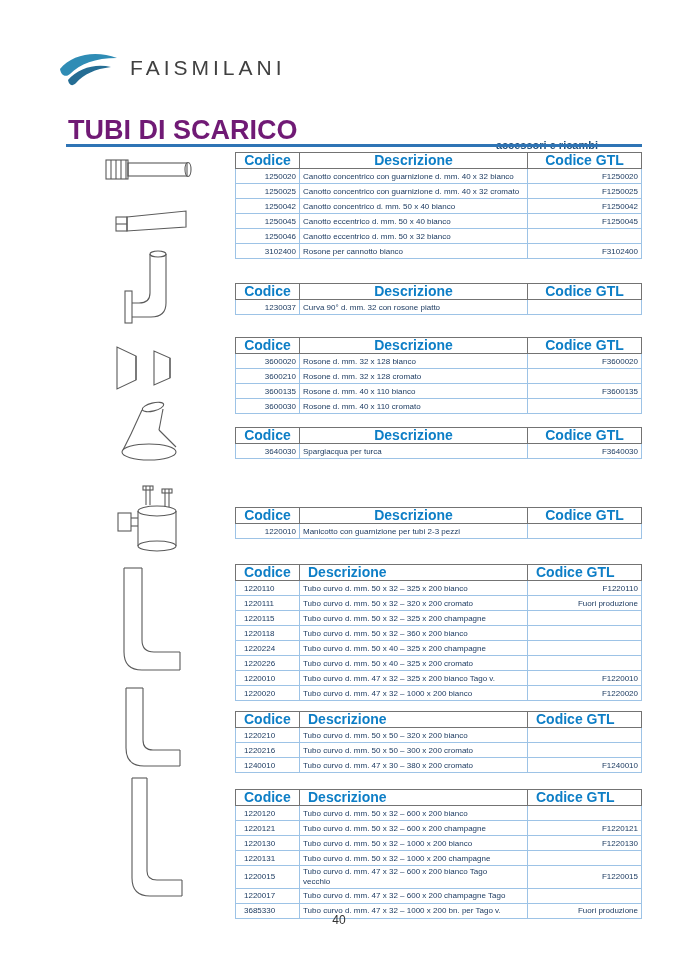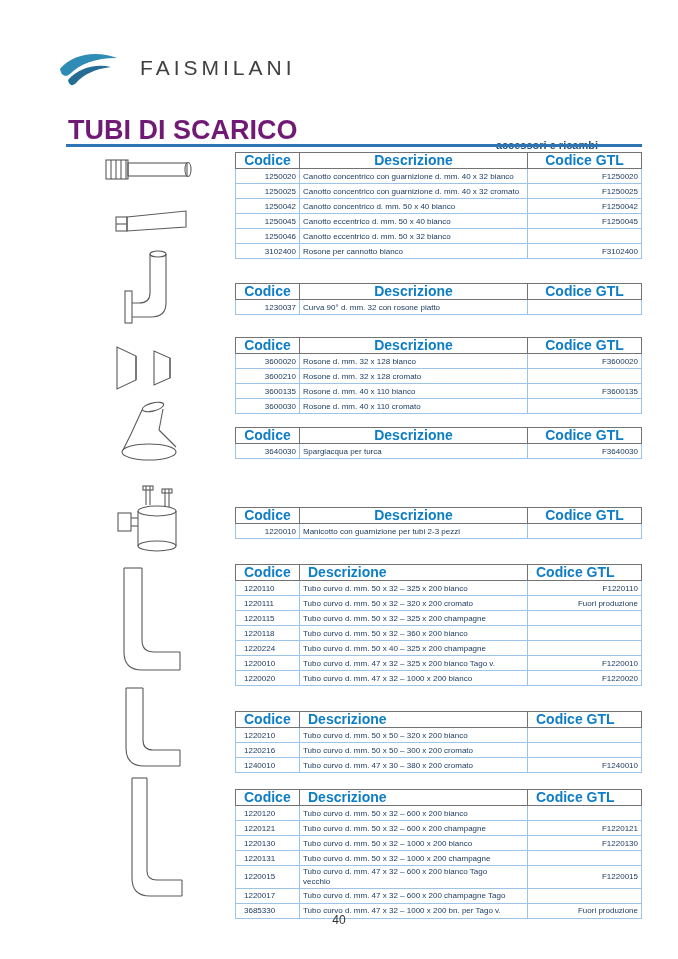--- a/index.html
+++ b/index.html
@@ -1,19 +1,19 @@
 <!DOCTYPE html>
 <html><head>
 <meta charset="utf-8">
 <style>
   html,body{margin:0;padding:0;}
   body{background:#ffffff;font-family:"Liberation Sans",sans-serif;}
   .page{position:relative;width:678px;height:959px;background:#ffffff;overflow:hidden;}
 
-  .brand{position:absolute;left:58px;top:48px;display:flex;align-items:center;gap:20px;}
+  .brand{position:absolute;left:58px;top:48px;display:flex;align-items:center;gap:10px;}
   .brand-name{font-size:21px;letter-spacing:4px;color:#404040;}
 
   .page-title{position:absolute;left:68px;top:97px;font-size:27px;font-weight:bold;color:#701a75;}
   .section-label{position:absolute;right:80px;top:139px;font-size:11px;font-weight:bold;color:#1f4e79;}
   .rule{position:absolute;left:66px;top:144px;width:576px;height:3px;background:#2e74b5;}
   .pageno{position:absolute;left:0;right:0;top:913px;text-align:center;font-size:12px;color:#333;}
 
   .fig{position:absolute;}
   .f0{left:104px;top:156px}.f1{left:114px;top:208px}.f2{left:120px;top:249px}
   .f3{left:114px;top:344px}.f4{left:118px;top:400px}.f5{left:110px;top:483px}
@@ -326,20 +326,25 @@
           <td>1220118</td>
           <td>Tubo curvo d. mm. 50 x 32 – 360 x 200 bianco</td>
           <td></td>
         </tr>
         <tr>
           <td>1220224</td>
           <td>Tubo curvo d. mm. 50 x 40 – 325 x 200 champagne</td>
           <td></td>
         </tr>
         <tr>
+          <td>1220226</td>
+          <td>Tubo curvo d. mm. 50 x 40 – 325 x 200 cromato</td>
+          <td></td>
+        </tr>
+        <tr>
           <td>1220010</td>
           <td>Tubo curvo d. mm. 47 x 32 – 325 x 200 bianco Tago v.</td>
           <td>F1220010</td>
         </tr>
         <tr>
           <td>1220020</td>
           <td>Tubo curvo d. mm. 47 x 32 – 1000 x 200 bianco</td>
           <td>F1220020</td>
         </tr>
       </tbody>

